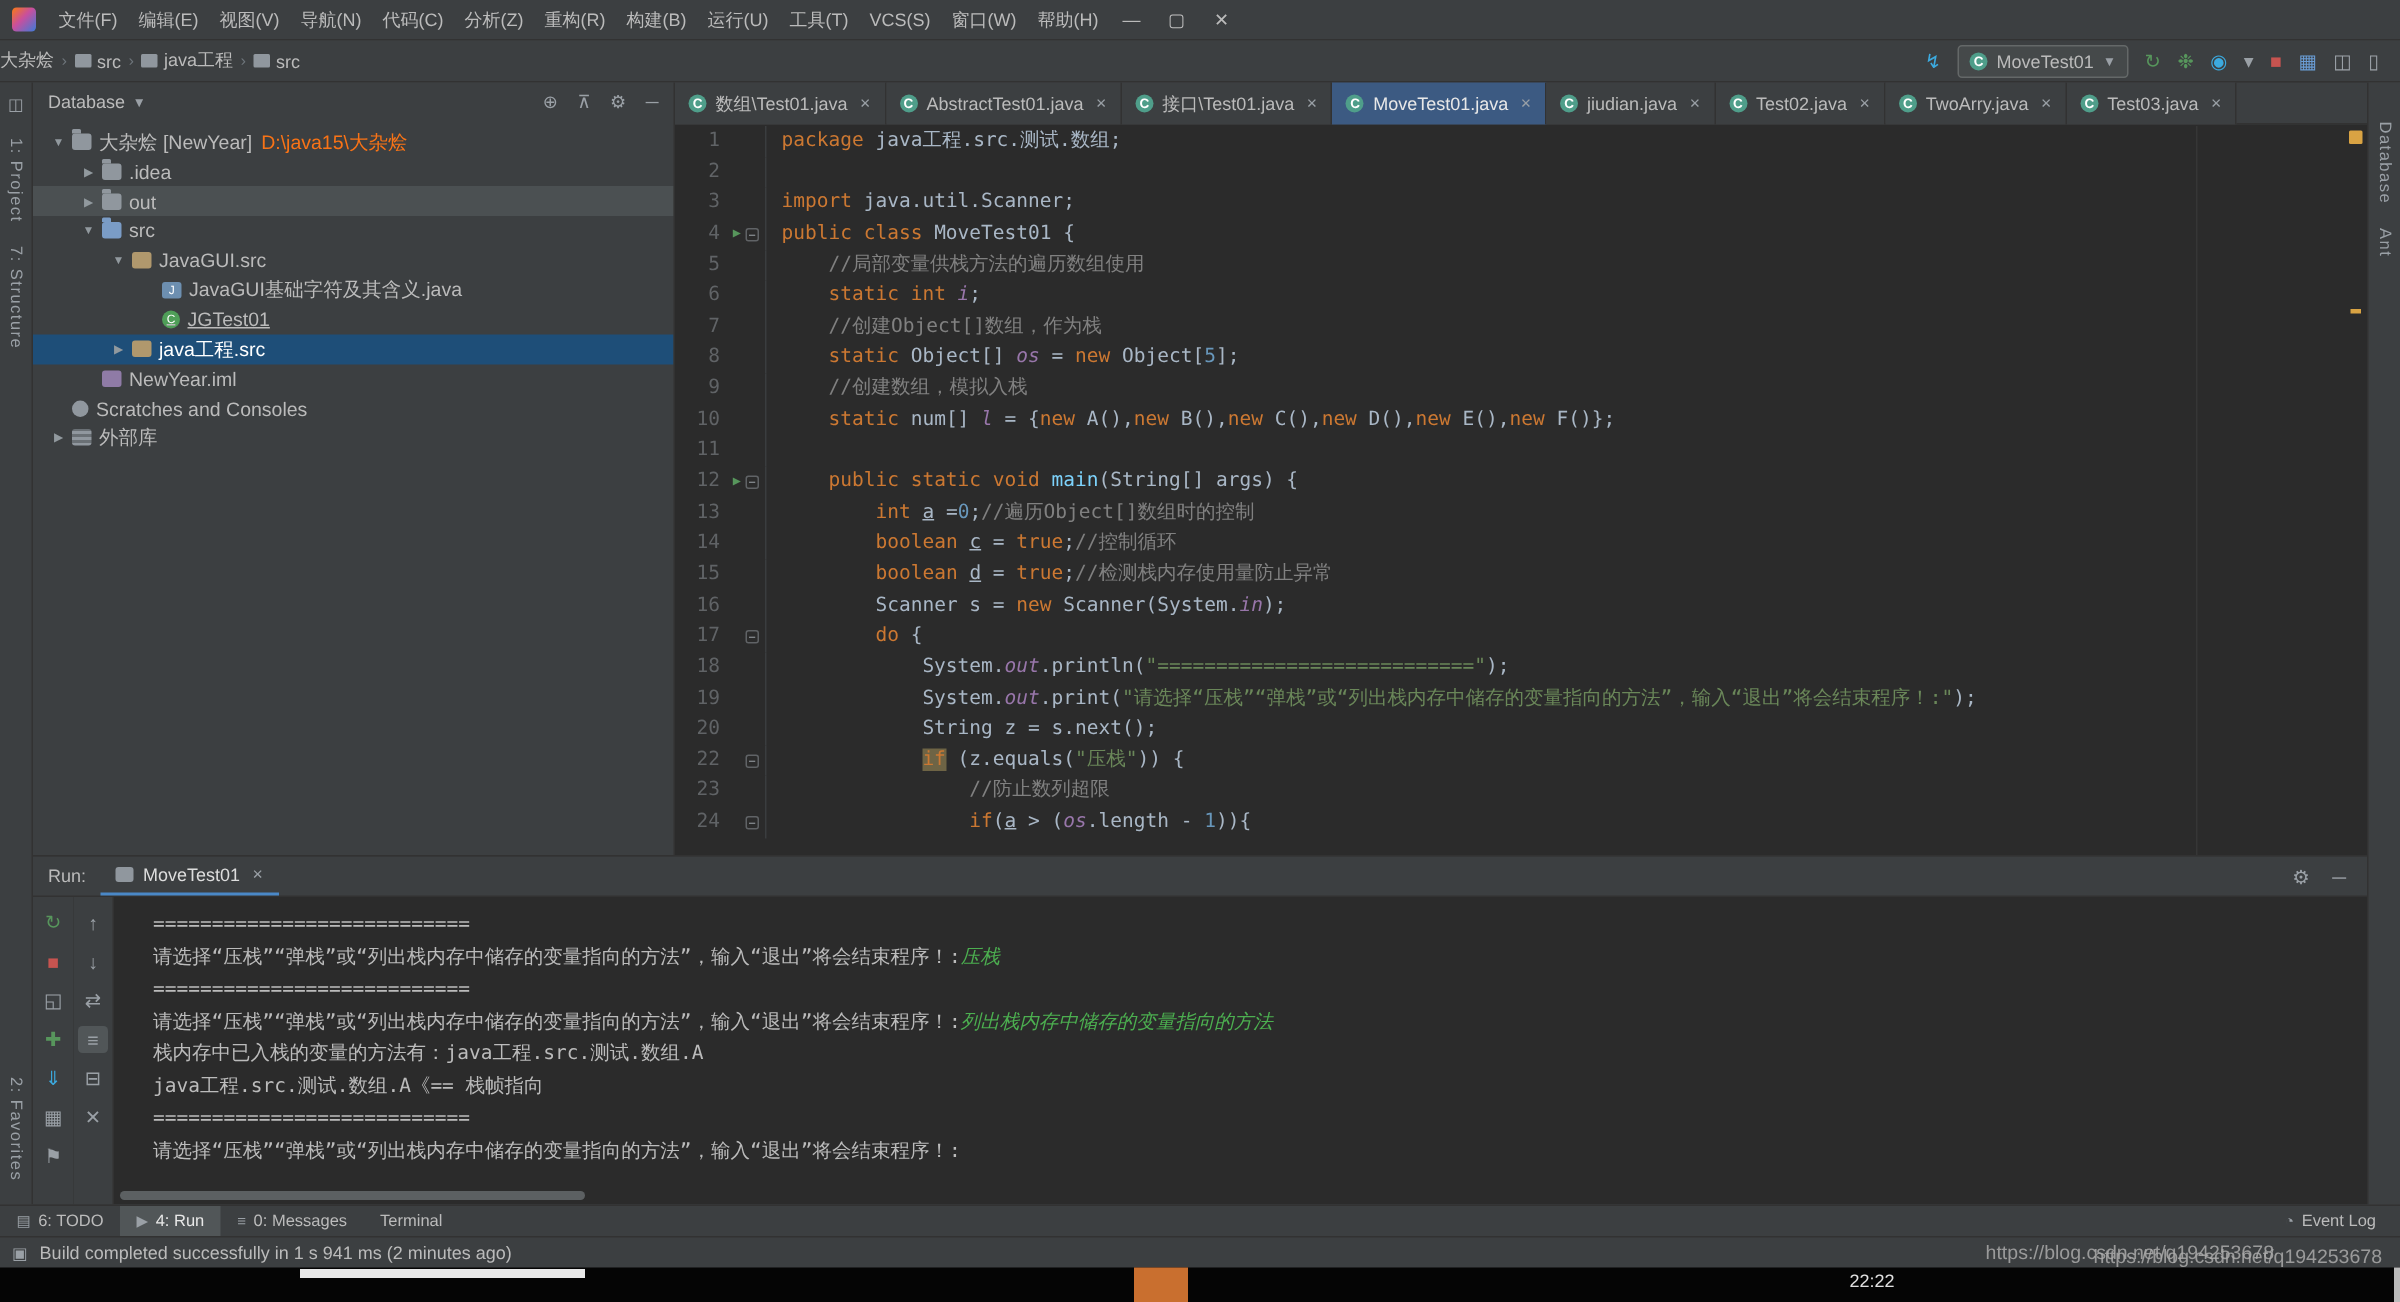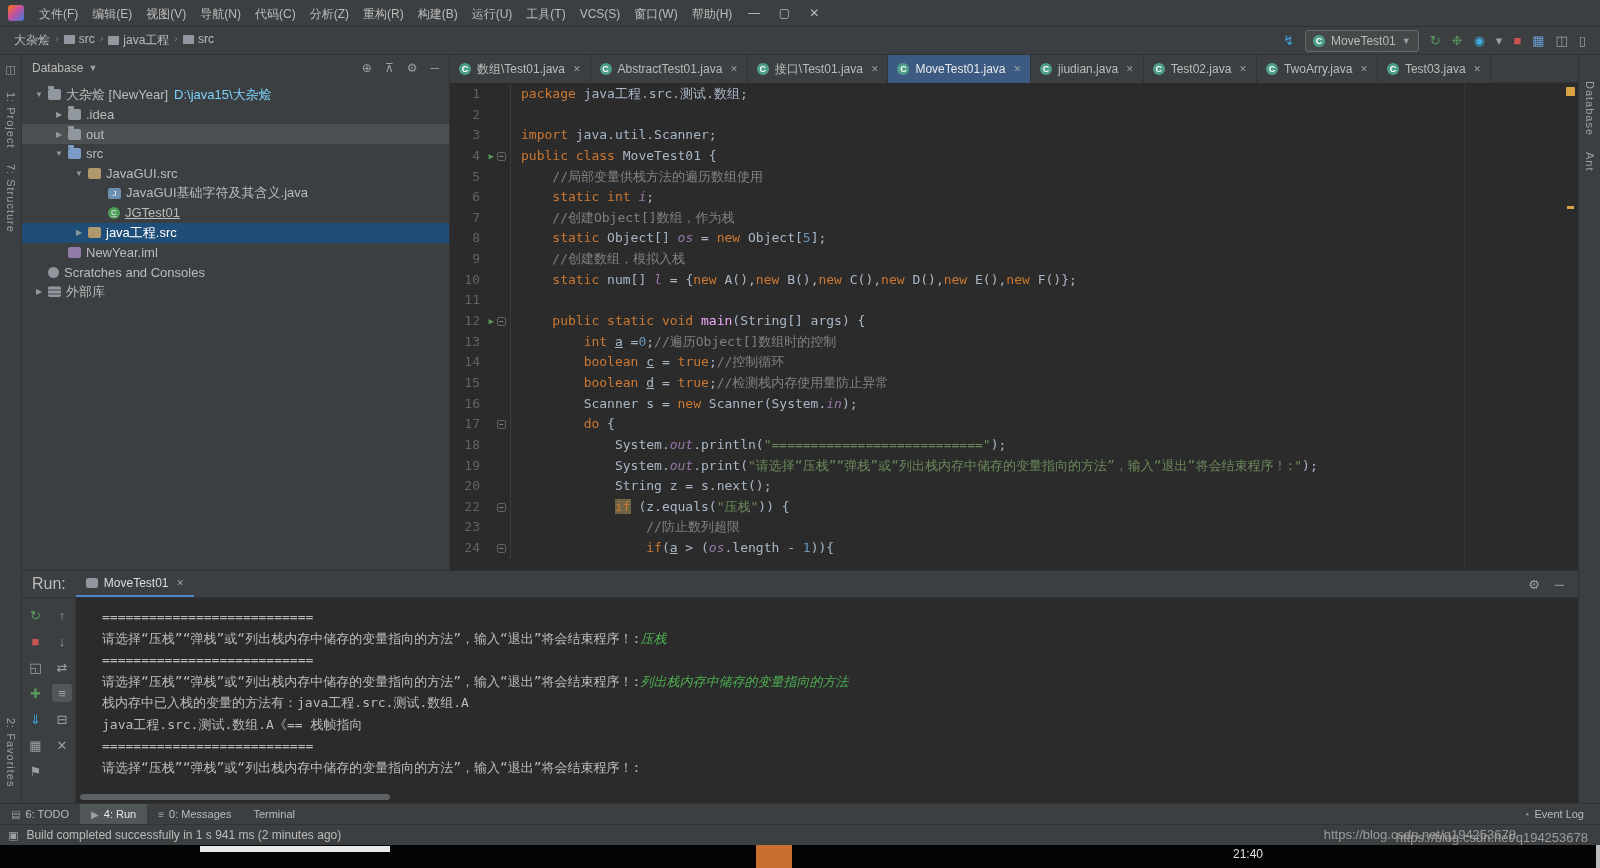--- a/index.html
+++ b/index.html
@@ -9,21 +9,21 @@
   #titlebar{position:absolute;left:0;top:0;width:100%;height:27px;background:#3c3f41;
             border-bottom:1px solid #323232;box-sizing:border-box;display:flex;align-items:center}
   #app-icon{width:16px;height:16px;margin:0 8px;border-radius:3px;flex:none;
             background:linear-gradient(135deg,#f97a12,#c84f9e 45%,#3d7bd9)}
   .menu-item{padding:0 7px;font-size:12px;color:#bbbbbb}
   #window-title{flex:1;text-align:center;font-size:12px;color:#808080;white-space:nowrap;overflow:hidden}
   .win-ctrl{width:30px;text-align:center;font-size:12px;color:#bbbbbb}
   
   #toolbar{position:absolute;left:0;top:27px;width:100%;height:28px;background:#3c3f41;
            border-bottom:1px solid #323232;box-sizing:border-box;display:flex;align-items:center}
-  #breadcrumbs{display:flex;align-items:flex-start;padding-left:14px;font-size:12px}
+  #breadcrumbs{display:flex;align-items:center;font-size:12px}
   .crumb{display:flex;align-items:center;gap:4px;color:#bbbbbb}
   .crumb-sep{color:#6e757b;padding:0 5px;font-size:11px}
   .bc-folder{width:11px;height:9px;background:#90979e;border-radius:1px;display:inline-block}
   #toolbar-right{margin-left:auto;display:flex;align-items:center;gap:11px;padding-right:14px}
   .tb-icon{font-size:13px;line-height:1}
   #run-combo{display:flex;align-items:center;gap:6px;background:#45494a;border:1px solid #646868;
              border-radius:3px;height:20px;padding:0 7px;font-size:12px;color:#bbbbbb}
   .combo-caret{font-size:9px;color:#9aa0a6}
   .cicon{width:12px;height:12px;border-radius:50%;background:#4F9E8A;color:#fff;font-size:9px;
          line-height:12px;text-align:center;flex:none;font-weight:bold}
@@ -54,51 +54,51 @@
   .i-folder-src{background:#7a9cc6}
   .i-package{background:#b0986d}
   .i-java-file{background:#6d8fb0;color:#fff;font-size:8px;line-height:11px;text-align:center}
   .i-java-file::after{content:"J"}
   .i-class{background:#4F9E58;border-radius:50%;width:12px;height:12px;color:#fff;font-size:8px;
            line-height:12px;text-align:center}
   .i-class::after{content:"C"}
   .i-iml{background:#8f7ba6}
   .i-scratches{background:#90979e;border-radius:50%;width:11px;height:11px}
   .i-library{background:repeating-linear-gradient(0deg,#90979e 0 2px,#6a7075 2px 4px)}
-  .tsub{color:#7dd3fc;margin-left:6px}
+  .tsub{color:#f97316;margin-left:6px}
   
   #editor{position:absolute;left:450px;top:55px;width:1128px;height:515px;background:#2b2b2b}
   #tabbar{height:28px;background:#3c3f41;display:flex;border-bottom:1px solid #323232;box-sizing:border-box}
   .tab{height:28px;display:flex;align-items:center;gap:6px;padding:0 9px;background:#3c3f41;
        border-right:1px solid #323232;color:#bbbbbb;font-size:12px;box-sizing:border-box;white-space:nowrap}
   .tab.active{background:#3C5A82;color:#e8e8e8}
   .tab-close{color:#9aa0a6;font-size:9px;margin-left:2px}
   #code-wrap{position:absolute;left:0;top:29px;right:0;bottom:0;overflow:hidden}
   .code-row{display:flex;height:20.65px;line-height:20.65px;white-space:pre;
             font-family:"DejaVu Sans Mono","DejaVu Sans",monospace;font-size:13px}
   .ln{width:30px;flex:none;text-align:right;color:#606366}
   .gut{width:26px;flex:none;display:flex;align-items:center;justify-content:flex-end;gap:3px;
        padding-right:4px;border-right:1px solid #3a3d3f}
   .run-arrow{color:#57965C;font-size:9px;line-height:1}
   .fold-box{width:9px;height:9px;border:1px solid #606366;border-radius:2px;color:#9aa0a6;
             font-size:8px;line-height:7px;text-align:center;background:#2b2b2b;box-sizing:border-box}
   .code-text{padding-left:10px}
   .k{color:#cc7832}.s{color:#6a8759}.c{color:#808080}.num{color:#6897bb}
-  .f{color:#9876aa;font-style:italic}.m{color:#f0abfc}.p{color:#a9b7c6}
+  .f{color:#9876aa;font-style:italic}.m{color:#7dd3fc}.p{color:#a9b7c6}
   .u{color:#a9b7c6;text-decoration:underline}
   .hl{background:#6e6445;color:#cc7832}
   #margin-guide{position:absolute;left:1014px;top:0;bottom:0;width:1px;background:#363636}
   #err-stripe{position:absolute;right:3px;top:3px;width:9px;height:9px;background:#d9a343;border-radius:1px}
   #err-mark2{position:absolute;right:4px;top:122px;width:7px;height:3px;background:#d9a343}
   
   #run-panel{position:absolute;left:22px;top:570px;width:1556px;height:233px;background:#2b2b2b;
              border-top:1px solid #323232;box-sizing:border-box}
   #run-header{height:27px;background:#3c3f41;border-bottom:1px solid #323232;box-sizing:border-box;
               display:flex;align-items:center}
-  #run-label{padding:0 10px;font-size:16px}
+  #run-label{padding:0 10px;font-size:12px}
   .run-tab{height:100%;display:flex;align-items:center;gap:6px;padding:0 10px;font-size:12px;color:#dddddd;
            border-bottom:2px solid #4A88C7;box-sizing:border-box}
   .run-tab-icon{width:12px;height:10px;background:#90979e;border-radius:2px}
   #run-header-right{margin-left:auto;display:flex;gap:15px;padding-right:14px;color:#9aa0a6;font-size:12px}
   #run-body{position:absolute;left:0;top:27px;right:0;bottom:0}
   .rt-col{position:absolute;top:0;bottom:0;width:27px;background:#3c3f41;display:flex;flex-direction:column;
           align-items:center;padding-top:8px;gap:8px;box-sizing:border-box}
   #rt1{left:0}#rt2{left:27px;border-right:1px solid #323232}
   .rt-icon{width:20px;height:18px;display:flex;align-items:center;justify-content:center;font-size:13px}
   .rt-icon.active{background:#515658;border-radius:3px}
@@ -410,15 +410,15 @@
 <div id="statusbar">
   <span id="status-icon">▣</span>
   <span>Build completed successfully in 1 s 941 ms (2 minutes ago)</span>
   <span class="wm wm1">https://blog.csdn.net/q194253678</span>
   <span class="wm wm2">https://blog.csdn.net/q194253678</span>
 </div>
 
 <div id="taskbar">
   <span id="tb-white"></span>
   <span id="tb-orange"></span>
-  <span id="tb-time">21:40</span>
+  <span id="tb-time">22:22</span>
   <span id="tb-edge"></span>
 </div>
 
 </body></html>

